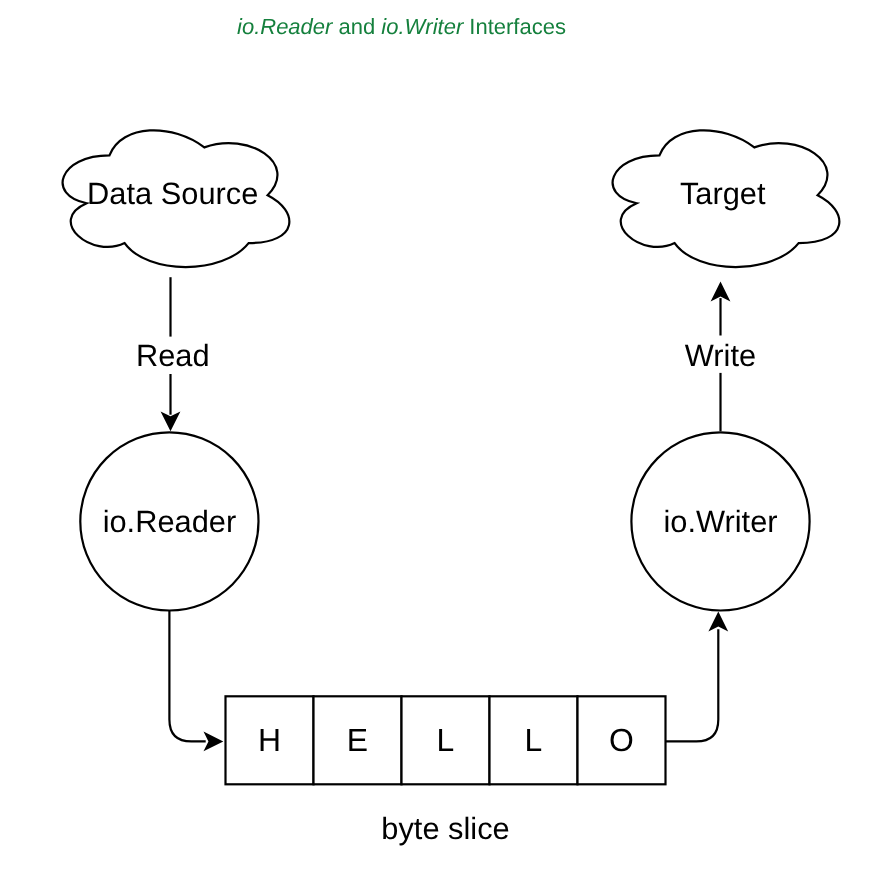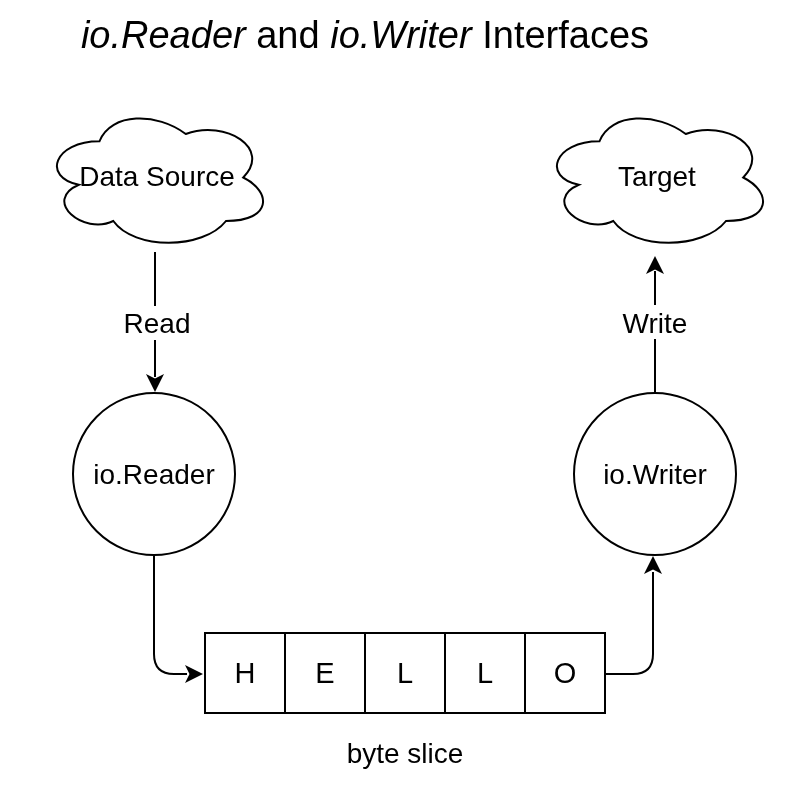--- a/index.html
+++ b/index.html
@@ -14,22 +14,22 @@
     height: 792px;
     background: #ffffff;
     overflow: hidden;
   }
   #title {
     position: absolute;
     top: 14px;
     left: 0;
     width: 730px;
     text-align: center;
-    font-size: 38px;
-    color: #000000;
+    font-size: 20px;
+    color: #15803d;
     white-space: pre;
   }
   #title span { white-space: pre; }
   .italic { font-style: italic; }
   svg { position: absolute; top: 0; left: 0; }
   svg text {
     font-family: "Liberation Sans", sans-serif;
     font-size: 28px;
     fill: #000000;
   }

